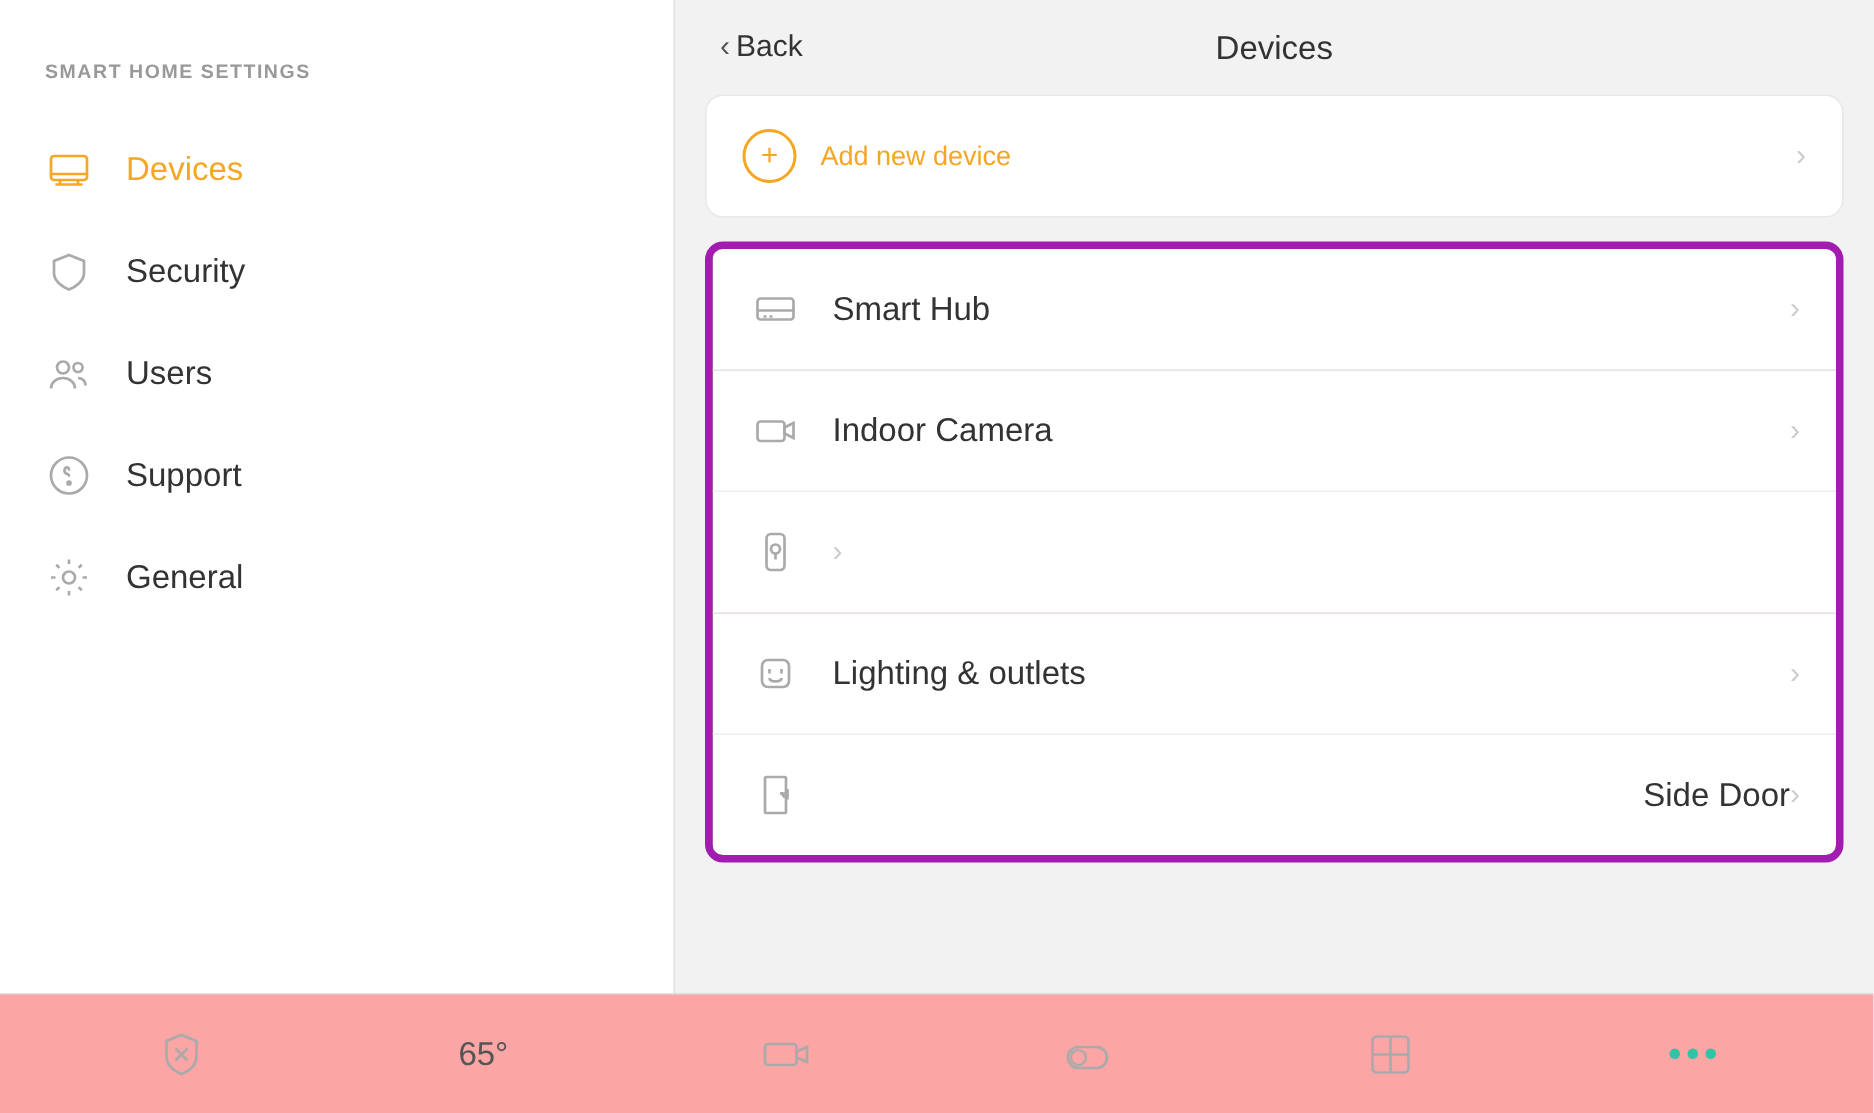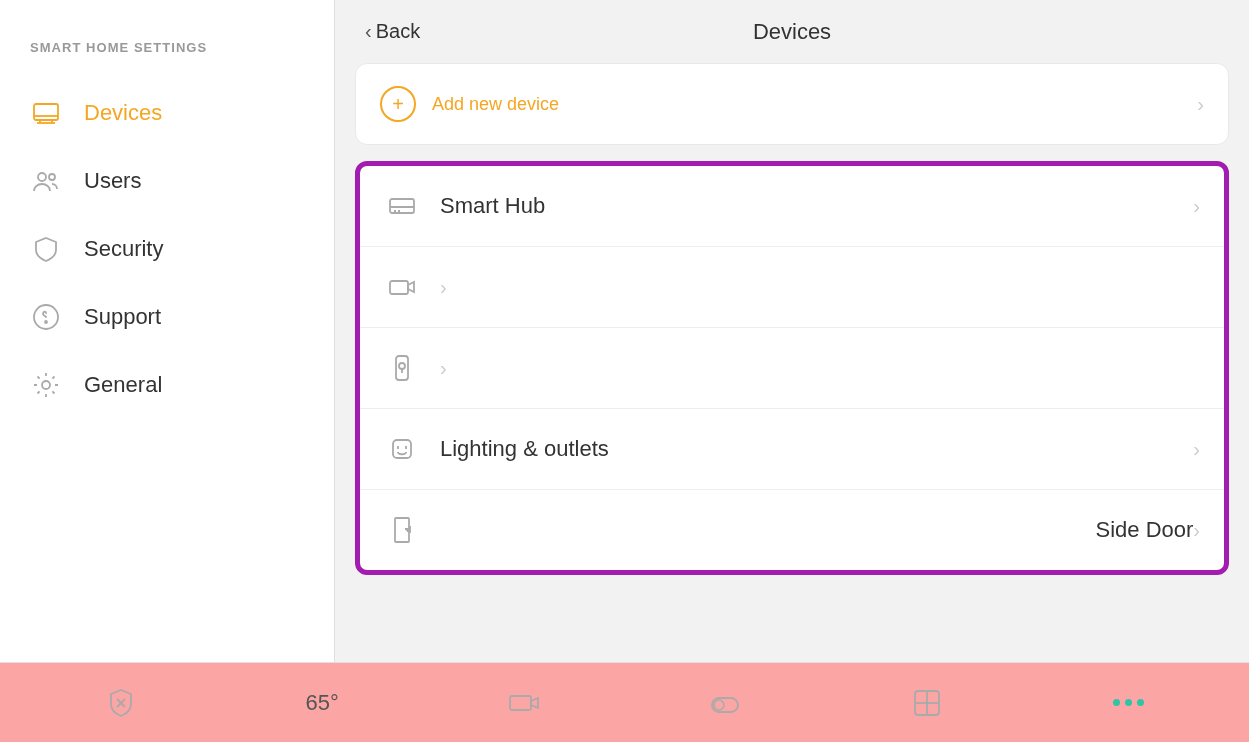--- a/index.html
+++ b/index.html
@@ -14,21 +14,21 @@
     }
 
     .main-container {
       display: flex;
       flex: 1;
       overflow: hidden;
     }
 
     
     .sidebar {
-      width: 335px;
+      width: 450px;
       background: #ffffff;
       border-right: 1px solid #e0e0e0;
       display: flex;
       flex-direction: column;
       padding-top: 20px;
     }
 
     .sidebar-title {
       font-size: 13px;
       font-weight: 600;
@@ -257,36 +257,36 @@
           <line x1="5" y1="24" x2="23" y2="24"></line>
           <line x1="2" y1="17" x2="26" y2="17"></line>
         </svg>
       </div>
       <span class="sidebar-item-label">Devices</span>
     </div>
 
     <div class="sidebar-item">
       <div class="sidebar-icon">
         <svg viewBox="0 0 28 28" fill="none" stroke="#aaaaaa" stroke-width="1.8">
+          <path d="M14 3 L24 7 L24 15 C24 20 19 24 14 26 C9 24 4 20 4 15 L4 7 Z"></path>
+        </svg>
+      </div>
+      <span class="sidebar-item-label">Security</span>
+    </div>
+
+    <div class="sidebar-item">
+      <div class="sidebar-icon">
+        <svg viewBox="0 0 28 28" fill="none" stroke="#aaaaaa" stroke-width="1.8">
           <circle cx="10" cy="10" r="4"></circle>
           <circle cx="20" cy="10" r="3"></circle>
           <path d="M2 24c0-4 3.6-7 8-7s8 3 8 7"></path>
           <path d="M20 17c2.8 0 5 2 5 5"></path>
         </svg>
       </div>
       <span class="sidebar-item-label">Users</span>
-    </div>
-
-    <div class="sidebar-item">
-      <div class="sidebar-icon">
-        <svg viewBox="0 0 28 28" fill="none" stroke="#aaaaaa" stroke-width="1.8">
-          <path d="M14 3 L24 7 L24 15 C24 20 19 24 14 26 C9 24 4 20 4 15 L4 7 Z"></path>
-        </svg>
-      </div>
-      <span class="sidebar-item-label">Security</span>
     </div>
 
     <div class="sidebar-item">
       <div class="sidebar-icon">
         <svg viewBox="0 0 28 28" fill="none" stroke="#aaaaaa" stroke-width="1.8">
           <circle cx="14" cy="14" r="12"></circle>
           <path d="M14 10 C14 8 11 8 11 11 C11 13 14 13 14 14" stroke-linecap="round"></path>
           <circle cx="14" cy="19" r="1" fill="#aaaaaa"></circle>
         </svg>
       </div>
@@ -339,20 +339,21 @@
           <span class="chevron-right">›</span>
         </div>
 
         <div class="device-item">
           <div class="device-icon">
             <svg viewBox="0 0 28 28" fill="none" stroke="#aaaaaa" stroke-width="1.8">
               <rect x="2" y="8" width="18" height="13" rx="2"></rect>
               <path d="M20 12 L26 9 L26 19 L20 16 Z"></path>
             </svg>
           </div>
+          <span class="device-label">Indoor Camera</span>
           <span class="chevron-right">›</span>
         </div>
 
         <div class="device-item">
           <div class="device-icon">
             <svg viewBox="0 0 28 28" fill="none" stroke="#aaaaaa" stroke-width="1.8">
               <rect x="8" y="2" width="12" height="24" rx="3"></rect>
               <circle cx="14" cy="12" r="3"></circle>
               <line x1="14" y1="15" x2="14" y2="19"></line>
             </svg>

